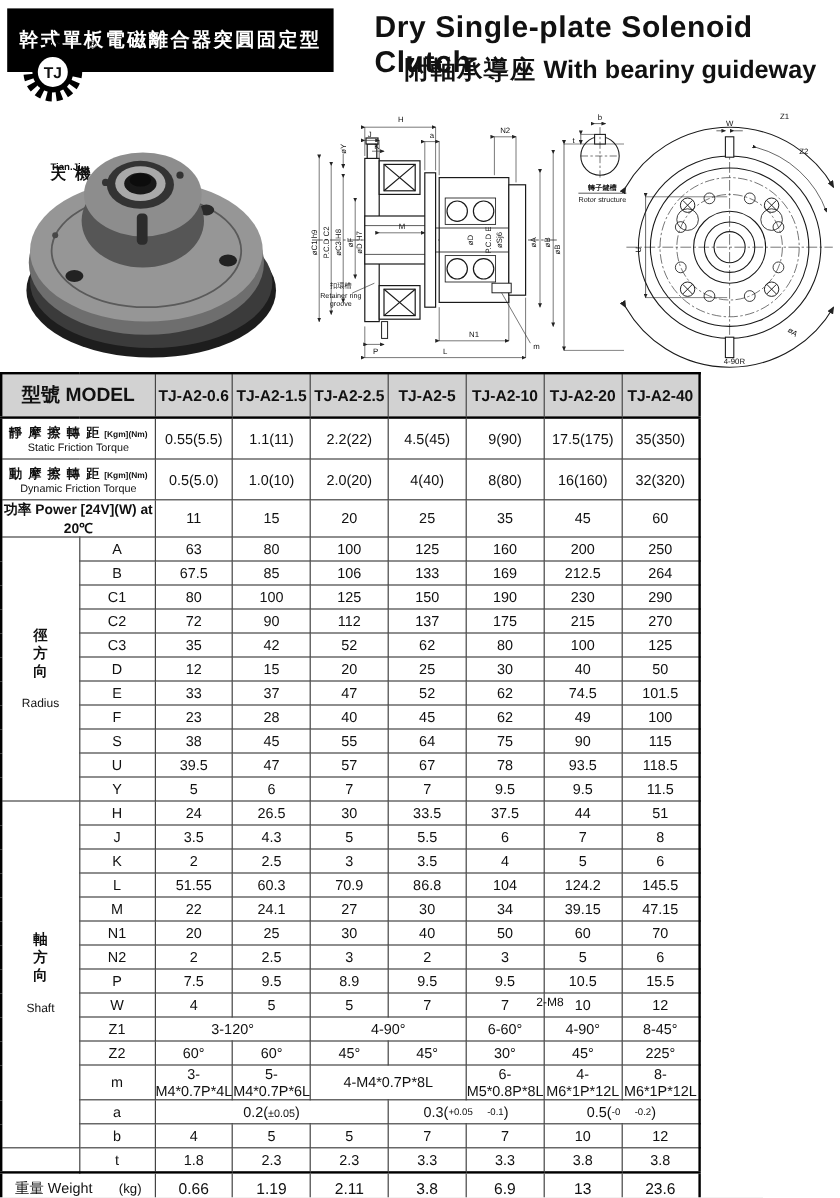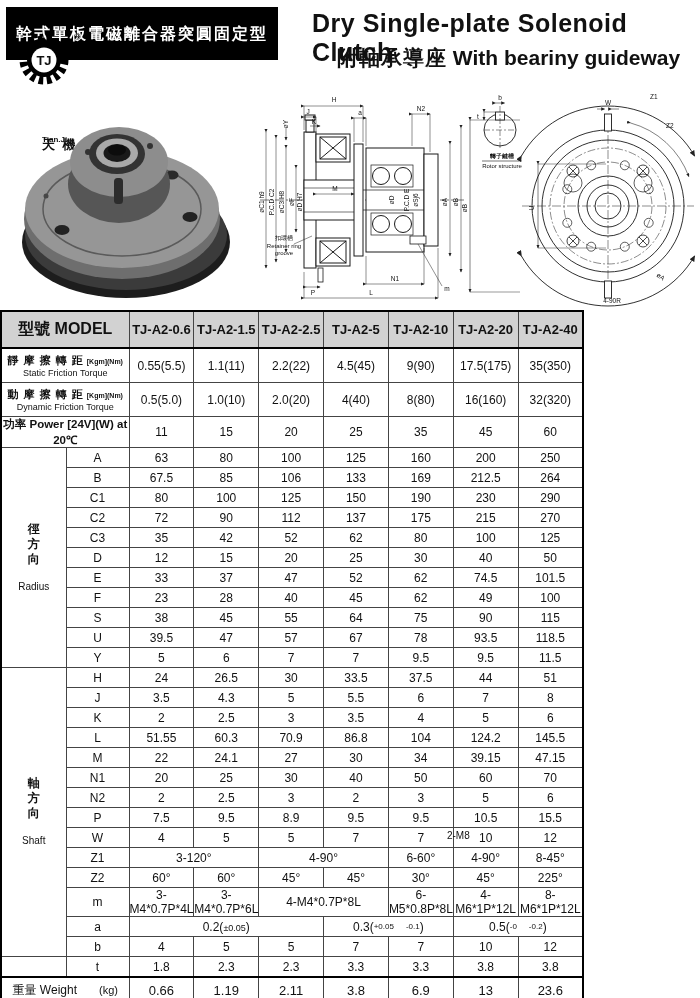--- a/index.html
+++ b/index.html
@@ -575,21 +575,21 @@
           <td class="val">60°</td>
           <td class="val">45°</td>
           <td class="val">45°</td>
           <td class="val">30°</td>
           <td class="val">45°</td>
           <td class="val">225°</td>
         </tr>
         <tr class="r-dim">
           <td class="key">m</td>
           <td class="val sm2">3-M4*0.7P*4L</td>
-          <td class="val sm2">3-M4*0.7P*6L</td>
+          <td class="val sm2">5-M4*0.7P*6L</td>
           <td class="val sm2" colspan="2">4-M4*0.7P*8L</td>
           <td class="val sm2">6-M5*0.8P*8L</td>
           <td class="val sm2">4-M6*1P*12L</td>
           <td class="val sm2">8-M6*1P*12L</td>
         </tr>
         <tr class="r-dim">
           <td class="key">a</td>
           <td class="val" colspan="3"><span class="tolwrap">0.2(<span class="smtol">±0.05</span>)</span></td>
           <td class="val" colspan="2"><span class="tolwrap">0.3(<span class="tol">
                 <span>+0.05</span>

